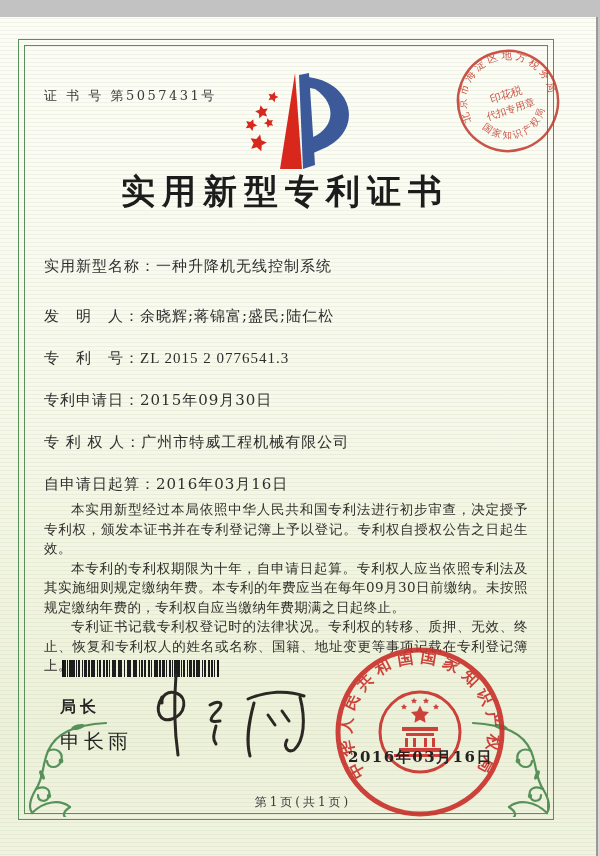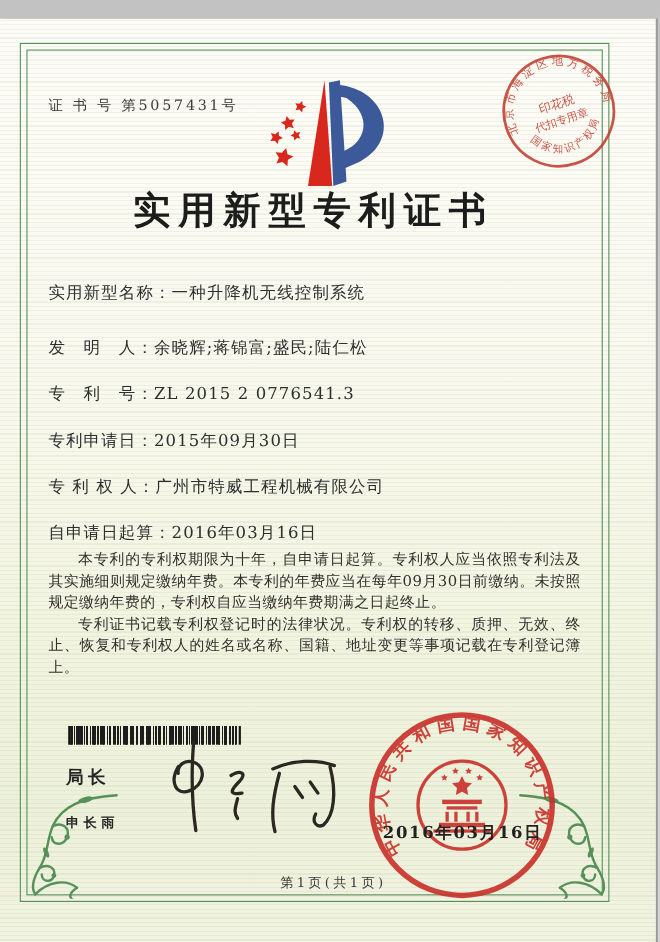--- a/index.html
+++ b/index.html
@@ -17,33 +17,33 @@
   }
   .frame-outer{position:absolute;left:18px;top:22px;width:534px;height:779px;border:1.5px solid #56915a;}
   .frame-inner{position:absolute;left:24px;top:28px;width:522px;height:767px;border:1px solid #56915a;}
   .cert-number{position:absolute;left:44px;top:70px;font-size:13px;letter-spacing:2.5px;color:#3b3b3b;}
   .logo{position:absolute;left:233px;top:48px;width:132px;height:112px;}
   .tax-stamp{position:absolute;left:450px;top:26px;width:116px;height:116px;opacity:.85;}
   .title{position:absolute;left:18px;top:152px;width:534px;margin:0;text-align:center;
     font-size:34px;font-weight:700;letter-spacing:7px;color:#1c1c1c;}
   .fields{position:absolute;left:44px;top:240px;width:486px;font-size:15px;color:#2e2e2e;letter-spacing:1px;}
   .frow{position:absolute;left:0;white-space:nowrap;}
-  .f0{top:0;} .f1{top:50px;text-align:center;} .f2{top:92px;} .f3{top:134px;text-align:right;} .f4{top:176px;} .f5{top:218px;}
+  .f0{top:0;} .f1{top:50px;text-align:center;} .f2{top:92px;font-family:Liberation Serif, serif;} .f3{top:134px;text-align:right;} .f4{top:176px;} .f5{top:218px;}
   .paras{position:absolute;left:44px;top:483px;width:484px;color:#33302c;}
   .paras p{margin:0;text-indent:2em;font-size:13.5px;line-height:19.5px;text-align:justify;letter-spacing:0.4px;}
   .barcode{position:absolute;left:62px;top:643px;width:153px;height:17px;
     border-left:2px solid #161616;border-right:2px solid #161616;
     background:
       repeating-linear-gradient(90deg,#1d1d1d 0 1px,rgba(0,0,0,0) 1px 3px),
       repeating-linear-gradient(90deg,#1d1d1d 0 2px,rgba(0,0,0,0) 2px 7px),
       repeating-linear-gradient(90deg,#1d1d1d 0 1px,rgba(0,0,0,0) 1px 5px);}
   .director-title{position:absolute;left:60px;top:680px;font-family:"Liberation Sans","DejaVu Sans",sans-serif;
     font-weight:700;font-size:16px;letter-spacing:4px;color:#262626;}
   .director-name{position:absolute;left:60px;top:711px;font-family:"Liberation Sans","DejaVu Sans",sans-serif;
-    font-weight:700;font-size:12px;letter-spacing:4px;color:#262626;margin-top:12px;}
+    font-weight:400;font-size:20px;letter-spacing:4px;color:#262626;}
   .signature{position:absolute;left:148px;top:648px;width:172px;height:102px;z-index:2;}
   .seal{position:absolute;left:332px;top:627px;width:176px;height:176px;z-index:3;opacity:.9;}
   .issue-date{position:absolute;left:348px;top:731px;z-index:4;font-size:15px;font-weight:600;
     letter-spacing:1.5px;color:#222;}
   .footer{position:absolute;left:18px;top:777px;width:570px;text-align:center;
     font-size:12px;letter-spacing:3px;color:#3b3b3b;}
   .ornament{position:absolute;width:95px;height:100px;z-index:1;}
   .orn-left{left:16px;top:700px;}
   .orn-right{left:468px;top:700px;transform:scaleX(-1);}
 </style>
@@ -94,20 +94,21 @@
   <div class="fields">
     <div class="frow f0"><span>实用新型名称：</span><span>一种升降机无线控制系统</span></div>
     <div class="frow f1"><span>发　明　人：</span><span>余晓辉;蒋锦富;盛民;陆仁松</span></div>
     <div class="frow f2"><span>专　利　号：</span><span>ZL 2015 2 0776541.3</span></div>
     <div class="frow f3"><span>专利申请日：</span><span>2015年09月30日</span></div>
     <div class="frow f4"><span>专 利 权 人：</span><span>广州市特威工程机械有限公司</span></div>
     <div class="frow f5"><span>自申请日起算：</span><span>2016年03月16日</span></div>
   </div>
 
   <div class="paras">
+    <p>本实用新型经过本局依照中华人民共和国专利法进行初步审查，决定授予专利权，颁发本证书并在专利登记簿上予以登记。专利权自授权公告之日起生效。</p>
     <p>本专利的专利权期限为十年，自申请日起算。专利权人应当依照专利法及其实施细则规定缴纳年费。本专利的年费应当在每年09月30日前缴纳。未按照规定缴纳年费的，专利权自应当缴纳年费期满之日起终止。</p>
     <p>专利证书记载专利权登记时的法律状况。专利权的转移、质押、无效、终止、恢复和专利权人的姓名或名称、国籍、地址变更等事项记载在专利登记簿上。</p>
   </div>
 
   <div class="barcode"></div>
 
   <div class="director-title">局长</div>
   <div class="director-name">申长雨</div>
 
   <svg class="signature" viewBox="0 0 172 102">

